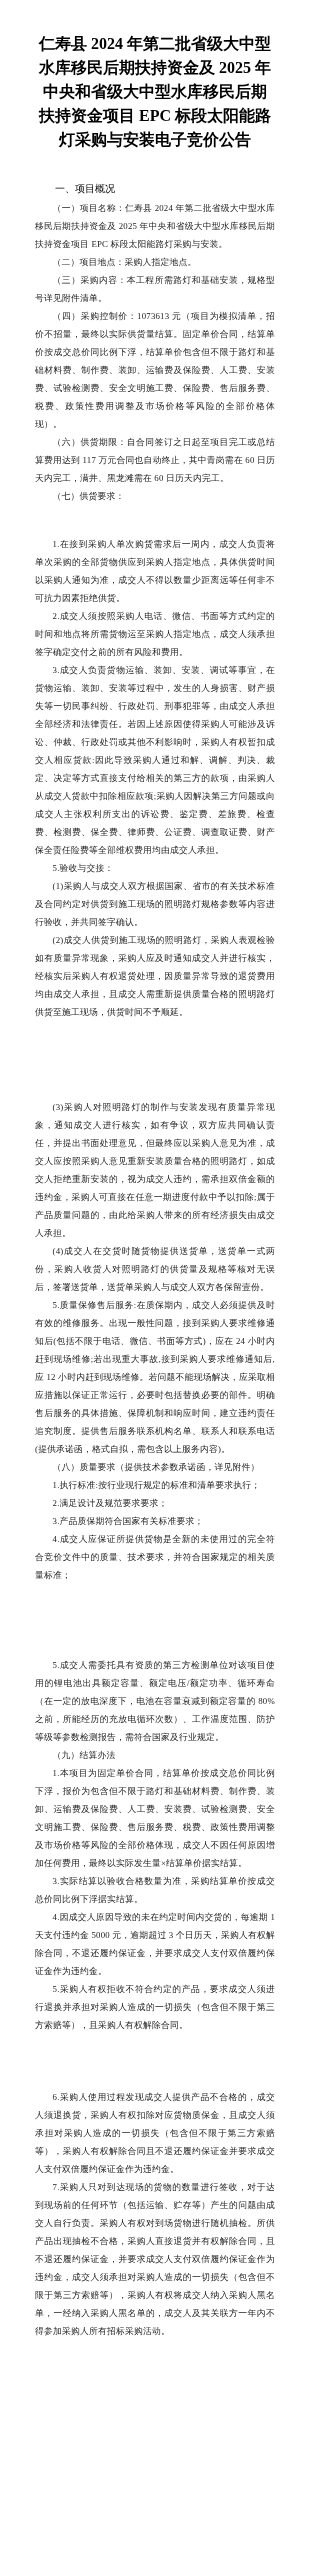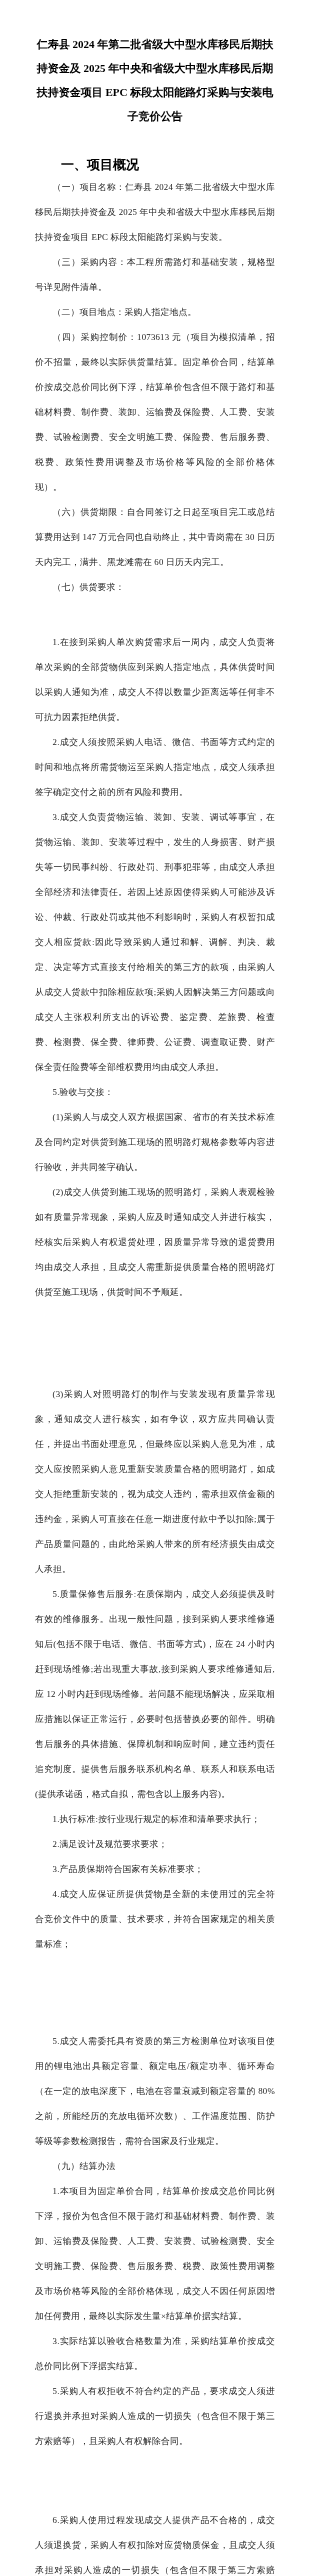--- a/index.html
+++ b/index.html
@@ -12,75 +12,78 @@
   .page {
     width: 309px;
     height: 3495px;
     overflow: hidden;
     background: #ffffff;
     box-sizing: border-box;
     padding: 32px 34px 0 35px;
   }
   .doc-body { width: 100%; }
   .title {
-    font-size: 11px;
+    font-size: 16px;
     font-weight: bold;
     color: #000000;
     text-align: center;
     line-height: 24px;
     margin: 0 1px 27px 1px;
   }
   .h1 {
-    font-size: 13px;
-    font-weight: bold;
+    font-size: 10px;
+    font-weight: normal;
     color: #000000;
     text-indent: 2em;
     line-height: 19.6px;
     text-align: justify;
   }
   .p {
     font-size: 8.8px;
     text-indent: 2em;
-    line-height: 25px;
+    line-height: 18px;
     text-align: justify;
     letter-spacing: 0.2px;
   }
   .gap { width: 100%; }
 </style>
 </head>
 <body>
 
 <div class="page">
   <div class="doc-body">
       <div class="title">仁寿县 2024 年第二批省级大中型水库移民后期扶持资金及 2025 年中央和省级大中型水库移民后期扶持资金项目 EPC 标段太阳能路灯采购与安装电子竞价公告</div>
       <div class="h1">一、项目概况</div>
       <div class="p">（一）项目名称：仁寿县 2024 年第二批省级大中型水库移民后期扶持资金及 2025 年中央和省级大中型水库移民后期扶持资金项目 EPC 标段太阳能路灯采购与安装。</div>
+      <div class="p">（二）项目地点：采购人指定地点。</div>
       <div class="p">（三）采购内容：本工程所需路灯和基础安装，规格型号详见附件清单。</div>
-      <div class="p">（二）项目地点：采购人指定地点。</div>
       <div class="p">（四）采购控制价：1073613 元（项目为模拟清单，招价不招量，最终以实际供货量结算。固定单价合同，结算单价按成交总价同比例下浮，结算单价包含但不限于路灯和基础材料费、制作费、装卸、运输费及保险费、人工费、安装费、试验检测费、安全文明施工费、保险费、售后服务费、税费、政策性费用调整及市场价格等风险的全部价格体现）。</div>
-      <div class="p">（六）供货期限：自合同签订之日起至项目完工或总结算费用达到 147 万元合同也自动终止，其中青岗需在 30 日历天内完工，满井、黑龙滩需在 60 日历天内完工。</div>
+      <div class="p">（六）供货期限：自合同签订之日起至项目完工或总结算费用达到 117 万元合同也自动终止，其中青岗需在 60 日历天内完工，满井、黑龙滩需在 60 日历天内完工。</div>
       <div class="p">（七）供货要求：</div>
       <div class="gap" style="height: 30px;"></div>
       <div class="p">1.在接到采购人单次购货需求后一周内，成交人负责将单次采购的全部货物供应到采购人指定地点，具体供货时间以采购人通知为准，成交人不得以数量少距离远等任何非不可抗力因素拒绝供货。</div>
       <div class="p">2.成交人须按照采购人电话、微信、书面等方式约定的时间和地点将所需货物运至采购人指定地点，成交人须承担签字确定交付之前的所有风险和费用。</div>
       <div class="p">3.成交人负责货物运输、装卸、安装、调试等事宜，在货物运输、装卸、安装等过程中，发生的人身损害、财产损失等一切民事纠纷、行政处罚、刑事犯罪等，由成交人承担全部经济和法律责任。若因上述原因使得采购人可能涉及诉讼、仲裁、行政处罚或其他不利影响时，采购人有权暂扣成交人相应货款:因此导致采购人通过和解、调解、判决、裁定、决定等方式直接支付给相关的第三方的款项，由采购人从成交人货款中扣除相应款项;采购人因解决第三方问题或向成交人主张权利所支出的诉讼费、鉴定费、差旅费、检查费、检测费、保全费、律师费、公证费、调查取证费、财产保全责任险费等全部维权费用均由成交人承担。</div>
       <div class="p">5.验收与交接：</div>
       <div class="p">(1)采购人与成交人双方根据国家、省市的有关技术标准及合同约定对供货到施工现场的照明路灯规格参数等内容进行验收，并共同签字确认。</div>
       <div class="p">(2)成交人供货到施工现场的照明路灯，采购人表观检验如有质量异常现象，采购人应及时通知成交人并进行核实，经核实后采购人有权退货处理，因质量异常导致的退货费用均由成交人承担，且成交人需重新提供质量合格的照明路灯供货至施工现场，供货时间不予顺延。</div>
       <div class="gap" style="height: 77px;"></div>
       <div class="p">(3)采购人对照明路灯的制作与安装发现有质量异常现象，通知成交人进行核实，如有争议，双方应共同确认责任，并提出书面处理意见，但最终应以采购人意见为准，成交人应按照采购人意见重新安装质量合格的照明路灯，如成交人拒绝重新安装的，视为成交人违约，需承担双倍金额的违约金，采购人可直接在任意一期进度付款中予以扣除;属于产品质量问题的，由此给采购人带来的所有经济损失由成交人承担。</div>
+      <div class="p">(4)成交人在交货时随货物提供送货单，送货单一式两份，采购人收货人对照明路灯的供货量及规格等核对无误后，签署送货单，送货单采购人与成交人双方各保留壹份。</div>
       <div class="p">5.质量保修售后服务:在质保期内，成交人必须提供及时有效的维修服务。出现一般性问题，接到采购人要求维修通知后(包括不限于电话、微信、书面等方式)，应在 24 小时内赶到现场维修;若出现重大事故,接到采购人要求维修通知后,应 12 小时内赶到现场维修。若问题不能现场解决，应采取相应措施以保证正常运行，必要时包括替换必要的部件。明确售后服务的具体措施、保障机制和响应时间，建立违约责任追究制度。提供售后服务联系机构名单、联系人和联系电话(提供承诺函，格式自拟，需包含以上服务内容)。</div>
+      <div class="p">（八）质量要求（提供技术参数承诺函，详见附件）</div>
       <div class="p">1.执行标准:按行业现行规定的标准和清单要求执行；</div>
       <div class="p">2.满足设计及规范要求要求；</div>
       <div class="p">3.产品质保期符合国家有关标准要求；</div>
       <div class="p">4.成交人应保证所提供货物是全新的未使用过的完全符合竞价文件中的质量、技术要求，并符合国家规定的相关质量标准；</div>
       <div class="gap" style="height: 72px;"></div>
       <div class="p">5.成交人需委托具有资质的第三方检测单位对该项目使用的锂电池出具额定容量、额定电压/额定功率、循环寿命（在一定的放电深度下，电池在容量衰减到额定容量的 80%之前，所能经历的充放电循环次数）、工作温度范围、防护等级等参数检测报告，需符合国家及行业规定。</div>
       <div class="p">（九）结算办法</div>
       <div class="p">1.本项目为固定单价合同，结算单价按成交总价同比例下浮，报价为包含但不限于路灯和基础材料费、制作费、装卸、运输费及保险费、人工费、安装费、试验检测费、安全文明施工费、保险费、售后服务费、税费、政策性费用调整及市场价格等风险的全部价格体现，成交人不因任何原因增加任何费用，最终以实际发生量×结算单价据实结算。</div>
       <div class="p">3.实际结算以验收合格数量为准，采购结算单价按成交总价同比例下浮据实结算。</div>
+      <div class="p">4.因成交人原因导致的未在约定时间内交货的，每逾期 1 天支付违约金 5000 元，逾期超过 3 个日历天，采购人有权解除合同，不退还履约保证金，并要求成交人支付双倍履约保证金作为违约金。</div>
       <div class="p">5.采购人有权拒收不符合约定的产品，要求成交人须进行退换并承担对采购人造成的一切损失（包含但不限于第三方索赔等），且采购人有权解除合同。</div>
       <div class="gap" style="height: 54px;"></div>
       <div class="p">6.采购人使用过程发现成交人提供产品不合格的，成交人须退换货，采购人有权扣除对应货物质保金，且成交人须承担对采购人造成的一切损失（包含但不限于第三方索赔等），采购人有权解除合同且不退还履约保证金并要求成交人支付双倍履约保证金作为违约金。</div>
       <div class="p">7.采购人只对到达现场的货物的数量进行签收，对于达到现场前的任何环节（包括运输、贮存等）产生的问题由成交人自行负责。采购人有权对到场货物进行随机抽检。所供产品出现抽检不合格，采购人直接退货并有权解除合同，且不退还履约保证金，并要求成交人支付双倍履约保证金作为违约金，成交人须承担对采购人造成的一切损失（包含但不限于第三方索赔等），采购人有权将成交人纳入采购人黑名单，一经纳入采购人黑名单的，成交人及其关联方一年内不得参加采购人所有招标采购活动。</div>
     </div>
 </div>
 
 
 </body></html>

